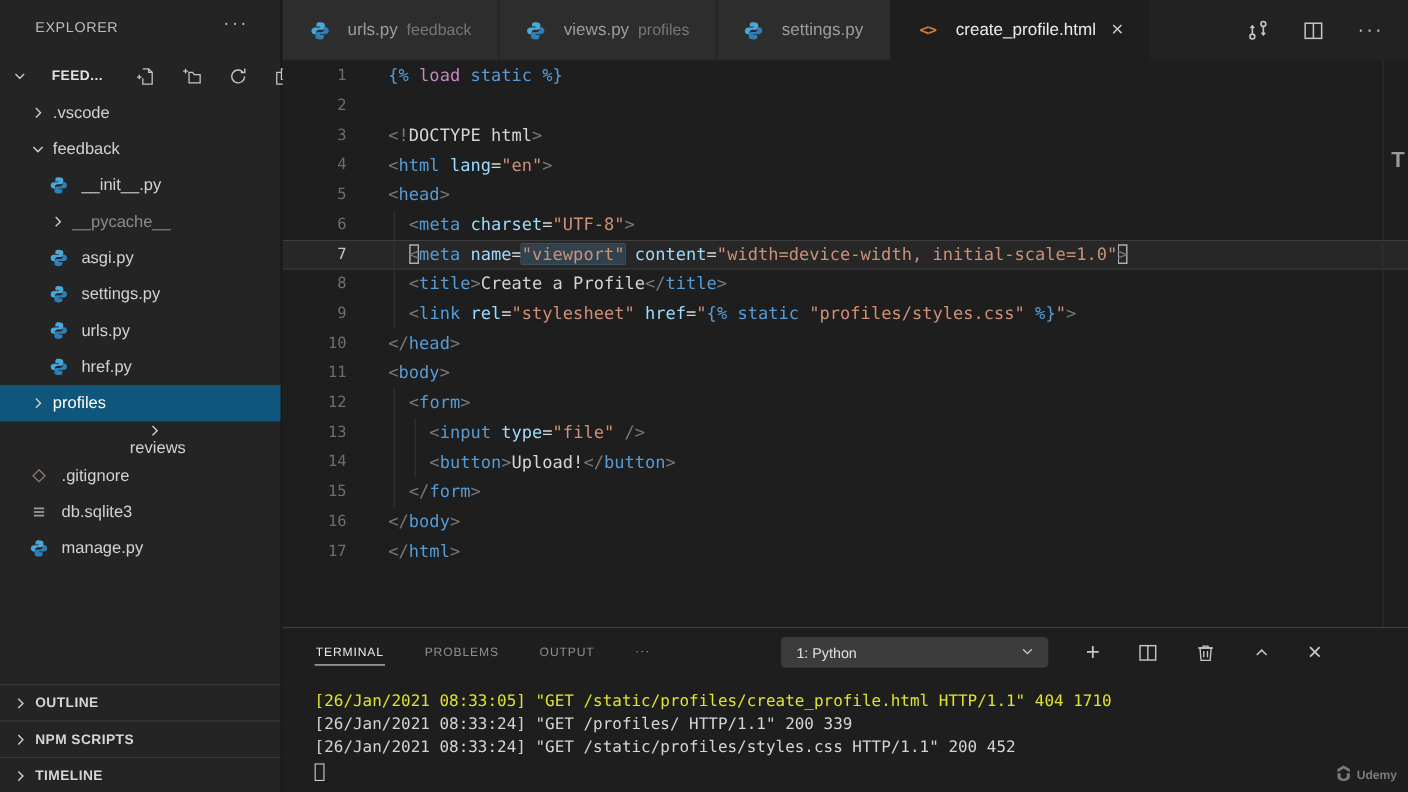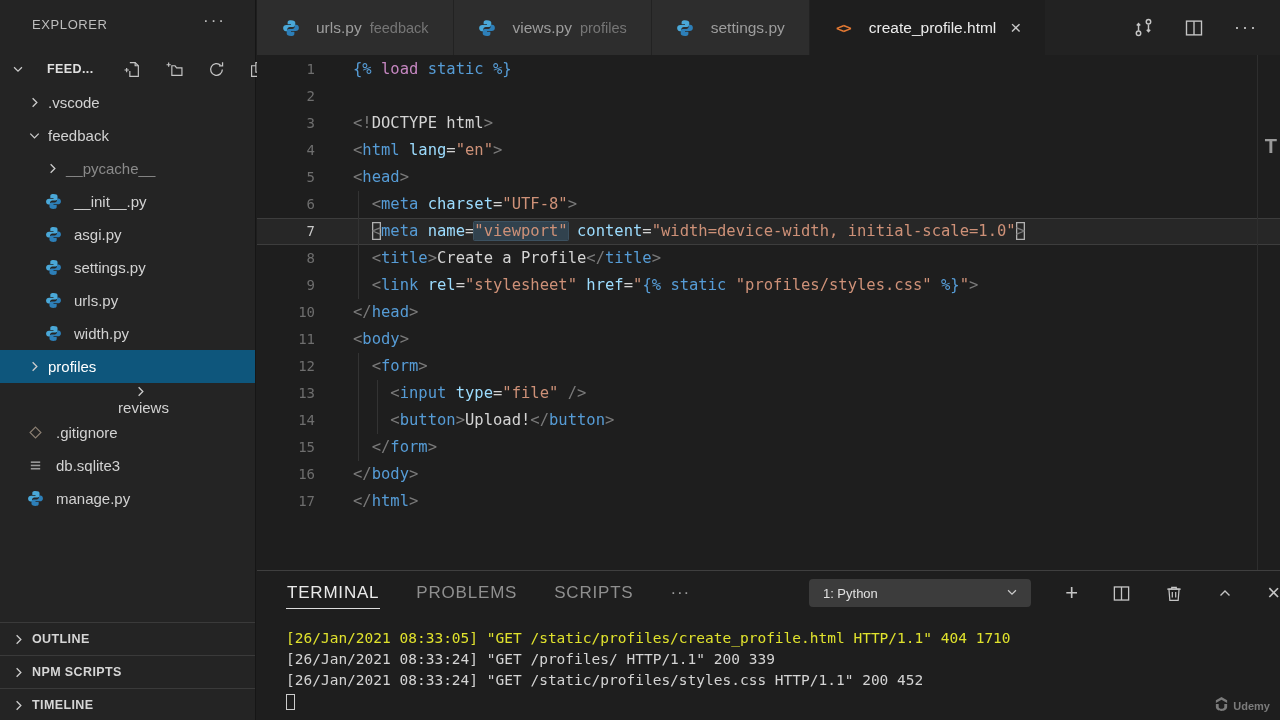--- a/index.html
+++ b/index.html
@@ -53,21 +53,21 @@
   .guide { position:absolute; top:0; bottom:0; width:1px; background:#333333; }
   .guide.g1 { left:101px; } .guide.g2 { left:120px; }
   .tk-p{color:#7a7a7a}.tk-t{color:#569cd6}.tk-a{color:#9cdcfe}.tk-s{color:#ce9178}.tk-k{color:#c586c0}.tk-w{color:#d4d4d4}
   .boxcur { box-shadow: inset 0 0 0 1.3px #b0b0b0; }
   .hlw { background:#31424e; box-shadow:0 0 0 1px #3c5160; border-radius:1px; }
   .editor-edge { position:absolute; right:22px; top:0; bottom:0; width:1px; background:#2e2e2e; }
   .cursor-artifact { position:absolute; right:3px; top:78px; color:#9a9a9a; font-size:20px; font-weight:bold; font-family:"Liberation Sans",sans-serif; }
   
   .panel { position:absolute; left:257px; top:570px; right:0; bottom:0; background:#1e1e1e; border-top:1px solid #3f3f3f; }
   .panel-hdr { height:44px; display:flex; align-items:center; padding-left:29px; }
-  .ptab { font-size:17px; letter-spacing:.8px; color:#8f8f8f; margin-right:35px; cursor:pointer; padding:5px 1px; }
+  .ptab { font-size:11px; letter-spacing:.8px; color:#8f8f8f; margin-right:35px; cursor:pointer; padding:5px 1px; }
   .ptab.active { color:#eaeaea; border-bottom:1px solid #dddddd; }
   .ptab-more { color:#9a9a9a; margin-right:0; }
   .shell-select { margin-left:118px; width:243px; height:28px; background:#3c3c3c; border-radius:4px; display:flex; align-items:center;
                   padding:0 12px 0 14px; font-size:13px; color:#e0e0e0; cursor:pointer; }
   .shell-select .chev { margin-left:auto; }
   .picon { margin-left:34px; cursor:pointer; display:flex; align-items:center; color:#c5c5c5; }
   .picon.plus { font-size:22px; font-weight:normal; line-height:1; }
   .picon.closex { font-size:22px; line-height:1; }
   .panel-body { padding:13px 0 0 29px; font-family:"DejaVu Sans Mono",monospace; font-size:14.5px; line-height:21px; color:#d4d4d4; }
   .tline { white-space:pre; }
@@ -131,72 +131,72 @@
         <span class="tlabel">.vscode</span>
       </div>
       <div class="trow" style="padding-left: 26px;">
         <span class="twisty">
           <svg width="15" height="15" viewBox="0 0 16 16">
             <polyline points="3.5,6 8,10.5 12.5,6" fill="none" stroke="#cccccc" stroke-width="1.4"></polyline>
           </svg>
         </span>
         <span class="tlabel">feedback</span>
       </div>
+      <div class="trow" style="padding-left: 44px;">
+        <span class="ficon">
+          <svg width="17" height="17" viewBox="0 0 16 16">
+            <path fill="#4aa8d8" d="M7.9 1C5.2 1 5 2.2 5 3v1.6h3v.7H3.8C2.2 5.3 1 6.3 1 8s1 2.8 2.4 2.8h1.3V9.3c0-1.2 1-2.2 2.2-2.2h3c1 0 1.9-.9 1.9-1.9V3c0-1.1-1.2-2-3.9-2z"></path>
+            <path fill="#2d7fb8" d="M8.1 15c2.7 0 2.9-1.2 2.9-2v-1.6H8v-.7h4.2c1.6 0 2.8-1 2.8-2.7s-1-2.8-2.4-2.8h-1.3v1.5c0 1.2-1 2.2-2.2 2.2h-3c-1 0-1.9.9-1.9 1.9V13c0 1.1 1.2 2 3.9 2z"></path>
+          </svg>
+        </span>
+        <span class="tlabel">__init__.py</span>
+      </div>
       <div class="trow dim" style="padding-left: 44px;">
         <span class="twisty">
           <svg width="15" height="15" viewBox="0 0 16 16">
             <polyline points="6,3.5 10.5,8 6,12.5" fill="none" stroke="#cccccc" stroke-width="1.4"></polyline>
           </svg>
         </span>
         <span class="tlabel">__pycache__</span>
       </div>
       <div class="trow" style="padding-left: 44px;">
         <span class="ficon">
           <svg width="17" height="17" viewBox="0 0 16 16">
             <path fill="#4aa8d8" d="M7.9 1C5.2 1 5 2.2 5 3v1.6h3v.7H3.8C2.2 5.3 1 6.3 1 8s1 2.8 2.4 2.8h1.3V9.3c0-1.2 1-2.2 2.2-2.2h3c1 0 1.9-.9 1.9-1.9V3c0-1.1-1.2-2-3.9-2z"></path>
             <path fill="#2d7fb8" d="M8.1 15c2.7 0 2.9-1.2 2.9-2v-1.6H8v-.7h4.2c1.6 0 2.8-1 2.8-2.7s-1-2.8-2.4-2.8h-1.3v1.5c0 1.2-1 2.2-2.2 2.2h-3c-1 0-1.9.9-1.9 1.9V13c0 1.1 1.2 2 3.9 2z"></path>
           </svg>
         </span>
-        <span class="tlabel">__init__.py</span>
+        <span class="tlabel">asgi.py</span>
       </div>
       <div class="trow" style="padding-left: 44px;">
         <span class="ficon">
           <svg width="17" height="17" viewBox="0 0 16 16">
             <path fill="#4aa8d8" d="M7.9 1C5.2 1 5 2.2 5 3v1.6h3v.7H3.8C2.2 5.3 1 6.3 1 8s1 2.8 2.4 2.8h1.3V9.3c0-1.2 1-2.2 2.2-2.2h3c1 0 1.9-.9 1.9-1.9V3c0-1.1-1.2-2-3.9-2z"></path>
             <path fill="#2d7fb8" d="M8.1 15c2.7 0 2.9-1.2 2.9-2v-1.6H8v-.7h4.2c1.6 0 2.8-1 2.8-2.7s-1-2.8-2.4-2.8h-1.3v1.5c0 1.2-1 2.2-2.2 2.2h-3c-1 0-1.9.9-1.9 1.9V13c0 1.1 1.2 2 3.9 2z"></path>
           </svg>
         </span>
-        <span class="tlabel">asgi.py</span>
+        <span class="tlabel">settings.py</span>
       </div>
       <div class="trow" style="padding-left: 44px;">
         <span class="ficon">
           <svg width="17" height="17" viewBox="0 0 16 16">
             <path fill="#4aa8d8" d="M7.9 1C5.2 1 5 2.2 5 3v1.6h3v.7H3.8C2.2 5.3 1 6.3 1 8s1 2.8 2.4 2.8h1.3V9.3c0-1.2 1-2.2 2.2-2.2h3c1 0 1.9-.9 1.9-1.9V3c0-1.1-1.2-2-3.9-2z"></path>
             <path fill="#2d7fb8" d="M8.1 15c2.7 0 2.9-1.2 2.9-2v-1.6H8v-.7h4.2c1.6 0 2.8-1 2.8-2.7s-1-2.8-2.4-2.8h-1.3v1.5c0 1.2-1 2.2-2.2 2.2h-3c-1 0-1.9.9-1.9 1.9V13c0 1.1 1.2 2 3.9 2z"></path>
           </svg>
         </span>
-        <span class="tlabel">settings.py</span>
+        <span class="tlabel">urls.py</span>
       </div>
       <div class="trow" style="padding-left: 44px;">
         <span class="ficon">
           <svg width="17" height="17" viewBox="0 0 16 16">
             <path fill="#4aa8d8" d="M7.9 1C5.2 1 5 2.2 5 3v1.6h3v.7H3.8C2.2 5.3 1 6.3 1 8s1 2.8 2.4 2.8h1.3V9.3c0-1.2 1-2.2 2.2-2.2h3c1 0 1.9-.9 1.9-1.9V3c0-1.1-1.2-2-3.9-2z"></path>
             <path fill="#2d7fb8" d="M8.1 15c2.7 0 2.9-1.2 2.9-2v-1.6H8v-.7h4.2c1.6 0 2.8-1 2.8-2.7s-1-2.8-2.4-2.8h-1.3v1.5c0 1.2-1 2.2-2.2 2.2h-3c-1 0-1.9.9-1.9 1.9V13c0 1.1 1.2 2 3.9 2z"></path>
           </svg>
         </span>
-        <span class="tlabel">urls.py</span>
-      </div>
-      <div class="trow" style="padding-left: 44px;">
-        <span class="ficon">
-          <svg width="17" height="17" viewBox="0 0 16 16">
-            <path fill="#4aa8d8" d="M7.9 1C5.2 1 5 2.2 5 3v1.6h3v.7H3.8C2.2 5.3 1 6.3 1 8s1 2.8 2.4 2.8h1.3V9.3c0-1.2 1-2.2 2.2-2.2h3c1 0 1.9-.9 1.9-1.9V3c0-1.1-1.2-2-3.9-2z"></path>
-            <path fill="#2d7fb8" d="M8.1 15c2.7 0 2.9-1.2 2.9-2v-1.6H8v-.7h4.2c1.6 0 2.8-1 2.8-2.7s-1-2.8-2.4-2.8h-1.3v1.5c0 1.2-1 2.2-2.2 2.2h-3c-1 0-1.9.9-1.9 1.9V13c0 1.1 1.2 2 3.9 2z"></path>
-          </svg>
-        </span>
-        <span class="tlabel">width.py</span>
+        <span class="tlabel">href.py</span>
       </div>
       <div class="trow selected" style="padding-left: 26px;">
         <span class="twisty">
           <svg width="15" height="15" viewBox="0 0 16 16">
             <polyline points="6,3.5 10.5,8 6,12.5" fill="none" stroke="#cccccc" stroke-width="1.4"></polyline>
           </svg>
         </span>
         <span class="tlabel">profiles</span>
       </div>
       <div class="trow" style="padding-left: 26px; flex-direction: column;">
@@ -400,21 +400,21 @@
       </div>
     </div>
   <div class="editor-edge"></div>
   <div class="cursor-artifact">T</div>
 </div>
 
 <div class="panel">
   <div class="panel-hdr">
     <span class="ptab active">TERMINAL</span>
     <span class="ptab">PROBLEMS</span>
-    <span class="ptab">SCRIPTS</span>
+    <span class="ptab">OUTPUT</span>
     <span class="ptab ptab-more dots">···</span>
     <span class="shell-select">
       <span>1: Python</span>
       <span class="chev">
         <svg width="14" height="14" viewBox="0 0 16 16">
             <polyline points="3.5,6 8,10.5 12.5,6" fill="none" stroke="#cccccc" stroke-width="1.4"></polyline>
           </svg>
       </span>
     </span>
     <span class="picon plus">+</span>

